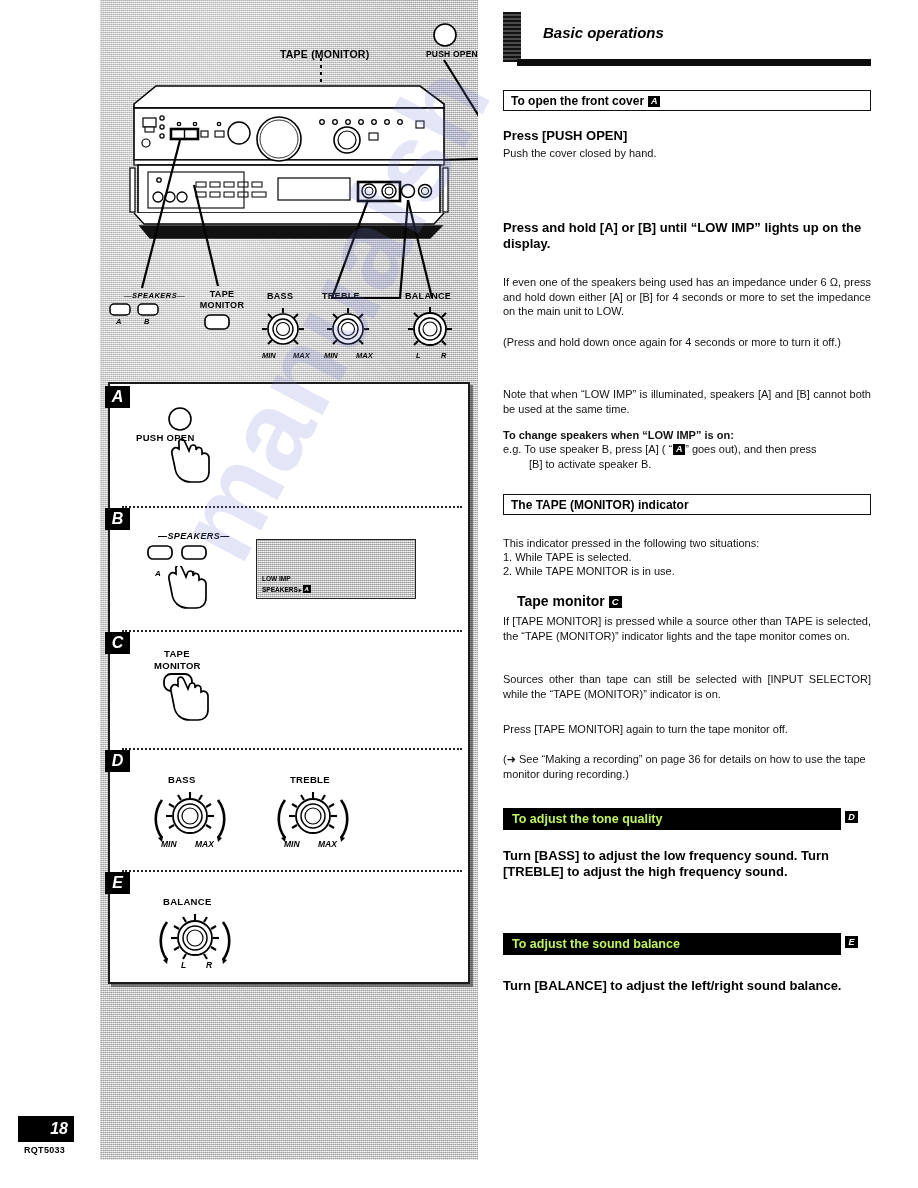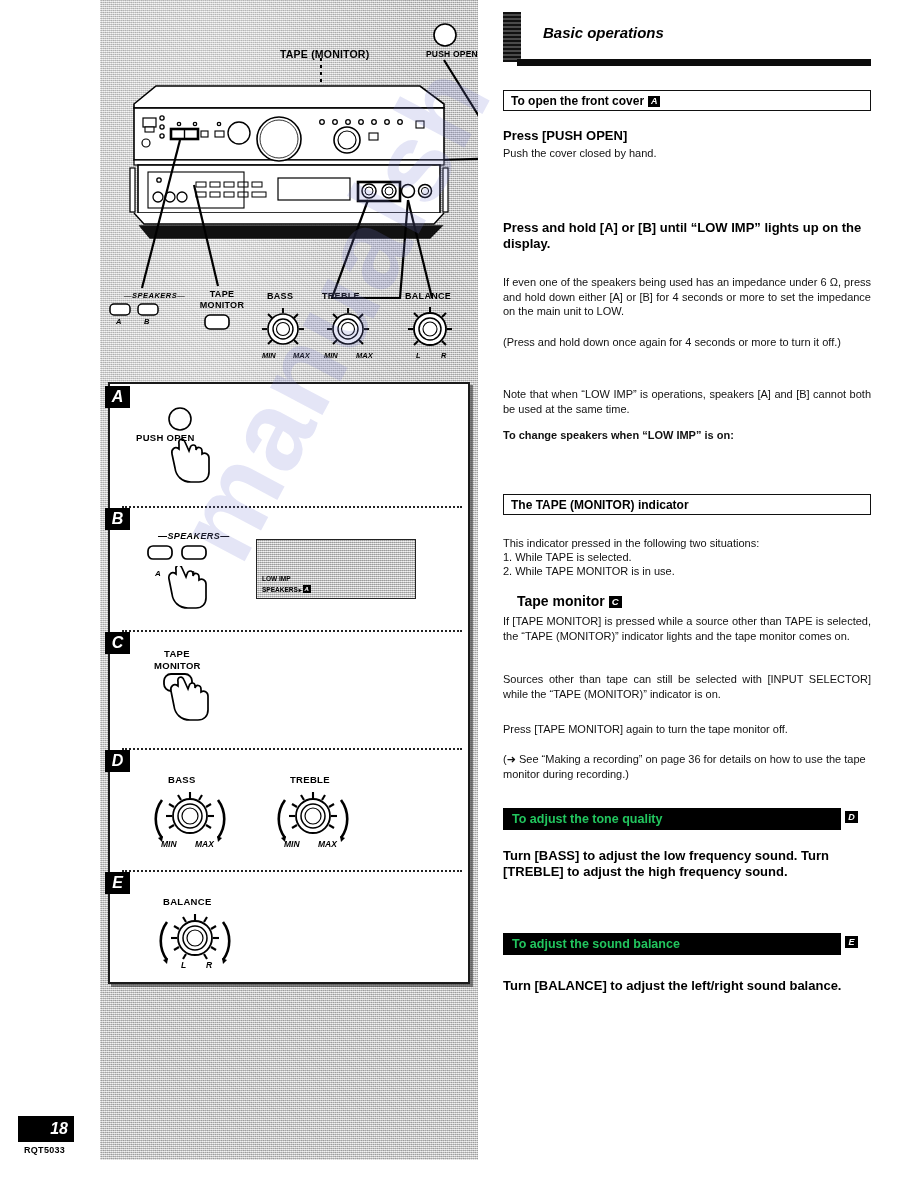--- a/index.html
+++ b/index.html
@@ -143,21 +143,21 @@
   .hdr-black {
     position:absolute;
     background:#000;
     height: 22px;
     display:flex; align-items:center;
   }
   .hdr-black .txt {
     font-weight: bold;
     font-size: 12.5px;
     padding-left: 9px;
-    color:#22c55e;
+    color:#bef264;
     white-space:nowrap;
   }
 
   .badge {
     display:inline-block;
     background:#000;
     color:#fff;
     font-style:italic;
     font-weight:bold;
     font-size:9px;
@@ -594,24 +594,28 @@
     <div class="lead" style="left:6px; top:128px; width:368px;">Press [PUSH OPEN]</div>
     <div class="body body-left" style="left:6px; top:146px; width:368px;">Push the cover closed by hand.</div>
 
 
     <div class="lead" style="left:6px; top:220px; width:368px;">Press and hold [A] or [B] until “LOW IMP” lights up on the display.</div>
 
     <div class="body" style="left:6px; top:275px; width:368px;">If even one of the speakers being used has an impedance under 6 Ω, press and hold down either [A] or [B] for 4 seconds or more to set the impedance on the main unit to LOW.</div>
 
     <div class="body" style="left:6px; top:335px; width:368px;">(Press and hold down once again for 4 seconds or more to turn it off.)</div>
 
-    <div class="body" style="left:6px; top:387px; width:368px;">Note that when “LOW IMP” is operations, speakers [A] and [B] cannot both be used at the same time.</div>
+    <div class="body" style="left:6px; top:387px; width:368px;">Note that when “LOW IMP” is illuminated, speakers [A] and [B] cannot both be used at the same time.</div>
 
     <div class="body body-left sub-bold" style="left:6px; top:428px; width:368px;">To change speakers when “LOW IMP” is on:</div>
 
+    <div class="body body-left" style="left:6px; top:442px; width:368px;">
+      <span>e.g. To use speaker B, press [A] ( “</span><span class="badge" style="margin-left:1px;">A</span><span>” goes out), and then press</span>
+      <br><span style="display:inline-block; margin-left:26px;">[B] to activate speaker B.</span>
+    </div>
 
     <div class="hdr-outline" style="left:6px; top:494px; width:368px;">
       <span class="txt">The TAPE (MONITOR) indicator</span>
     </div>
 
     <div class="body body-left" style="left:6px; top:536px; width:368px;">This indicator pressed in the following two situations:</div>
     <div class="body body-left" style="left:6px; top:550px; width:368px;">1. While TAPE is selected.</div>
     <div class="body body-left" style="left:6px; top:564px; width:368px;">2. While TAPE MONITOR is in use.</div>
 
     <div class="lead" style="left:20px; top:594px; width:368px; font-size:14px;">

